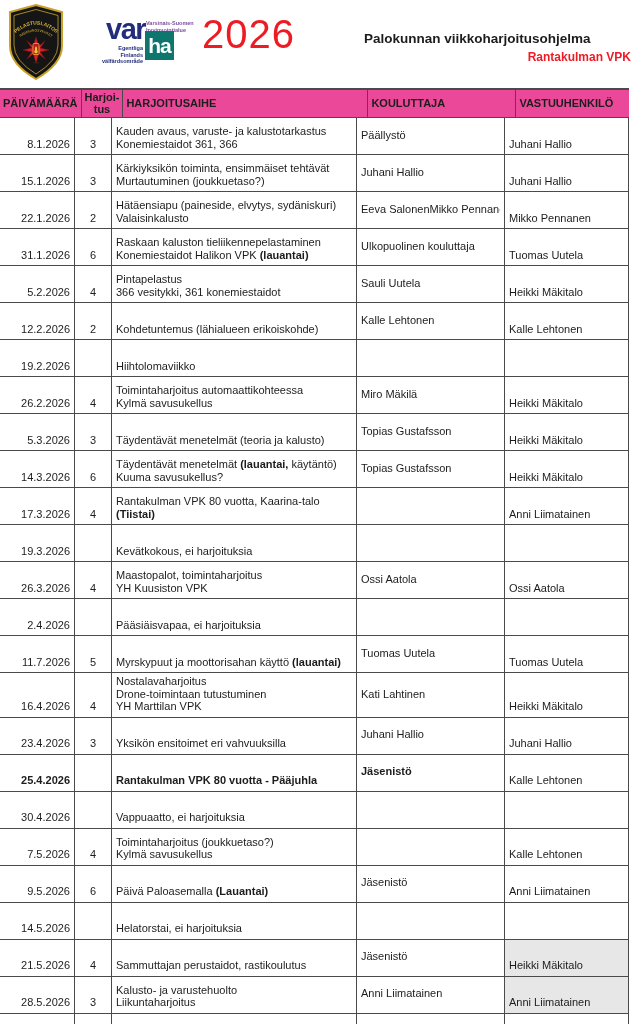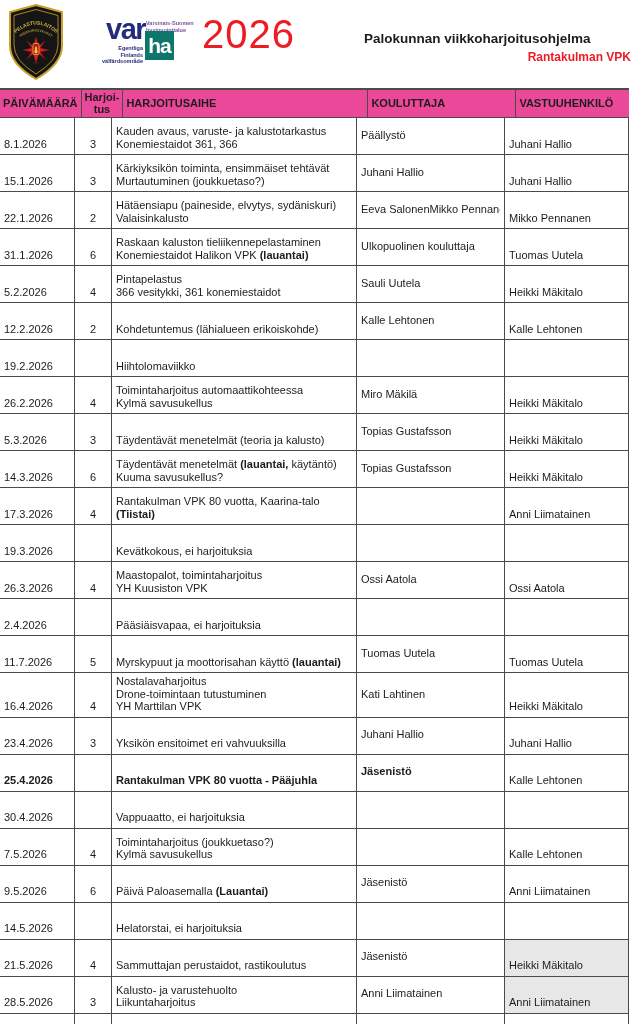--- a/index.html
+++ b/index.html
@@ -27,21 +27,21 @@
          font-weight:bold;font-size:11px;line-height:11.5px;padding:0 3px;white-space:pre-line;}
   .hc-date{flex:0 0 75px;justify-content:center;text-align:center;}
   .hc-count{flex:0 0 37px;justify-content:center;text-align:center;}
   .hc-topic{flex:0 0 245px;}
   .hc-trainer{flex:0 0 148px;}
   .hc-resp{flex:0 0 124px;}
   .trow{display:flex;border-bottom:1px solid #4a4a4a;min-height:37px;box-sizing:border-box;align-items:stretch;background:#fff;}
   .trow.partial{min-height:40px;border-bottom:none;}
   .cell{box-sizing:border-box;border-right:1px solid #4a4a4a;display:flex;flex-direction:column;
         justify-content:flex-end;padding:2px 4px 4px 4px;font-size:11px;line-height:12.5px;}
-  .c-date{flex:0 0 75px;align-items:flex-start;text-align:center;}
+  .c-date{flex:0 0 75px;align-items:flex-end;text-align:center;}
   .c-count{flex:0 0 37px;align-items:center;text-align:center;}
   .c-topic{flex:0 0 245px;}
   .c-trainer{flex:0 0 148px;justify-content:center;}
   .c-resp{flex:0 0 124px;}
   .line{min-height:12.5px;}
   .clip{white-space:nowrap;overflow:hidden;max-width:139px;}
   .shaded{background:#e7e7e7;}
   .b{font-weight:bold;}
 </style>
 </head>

